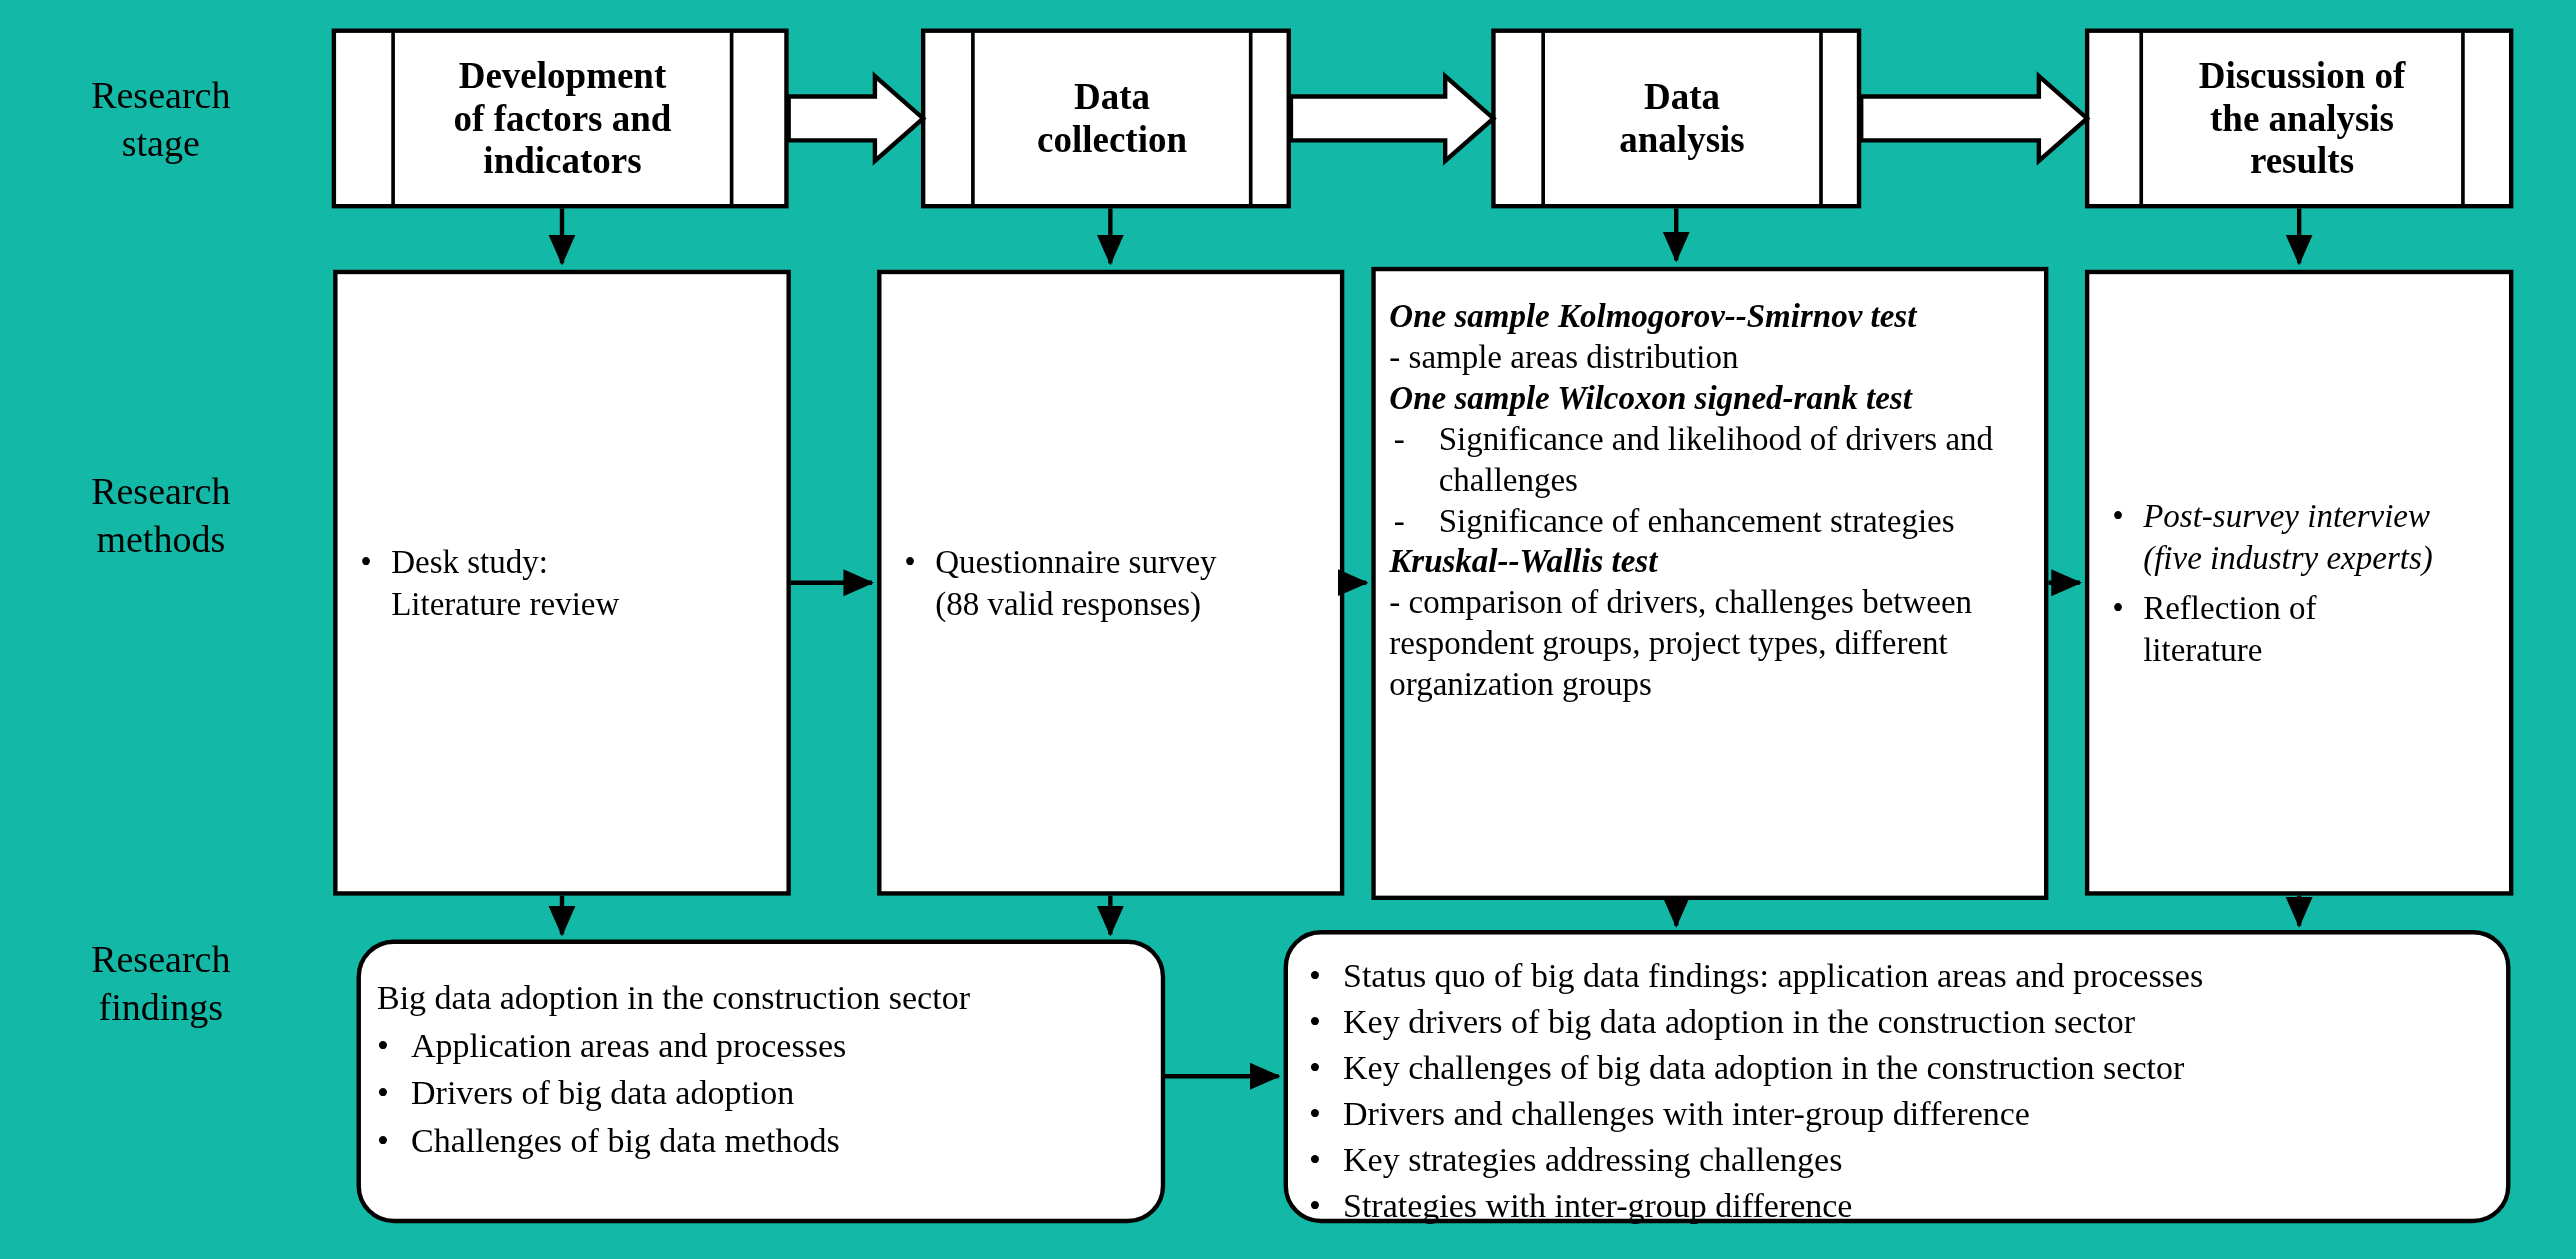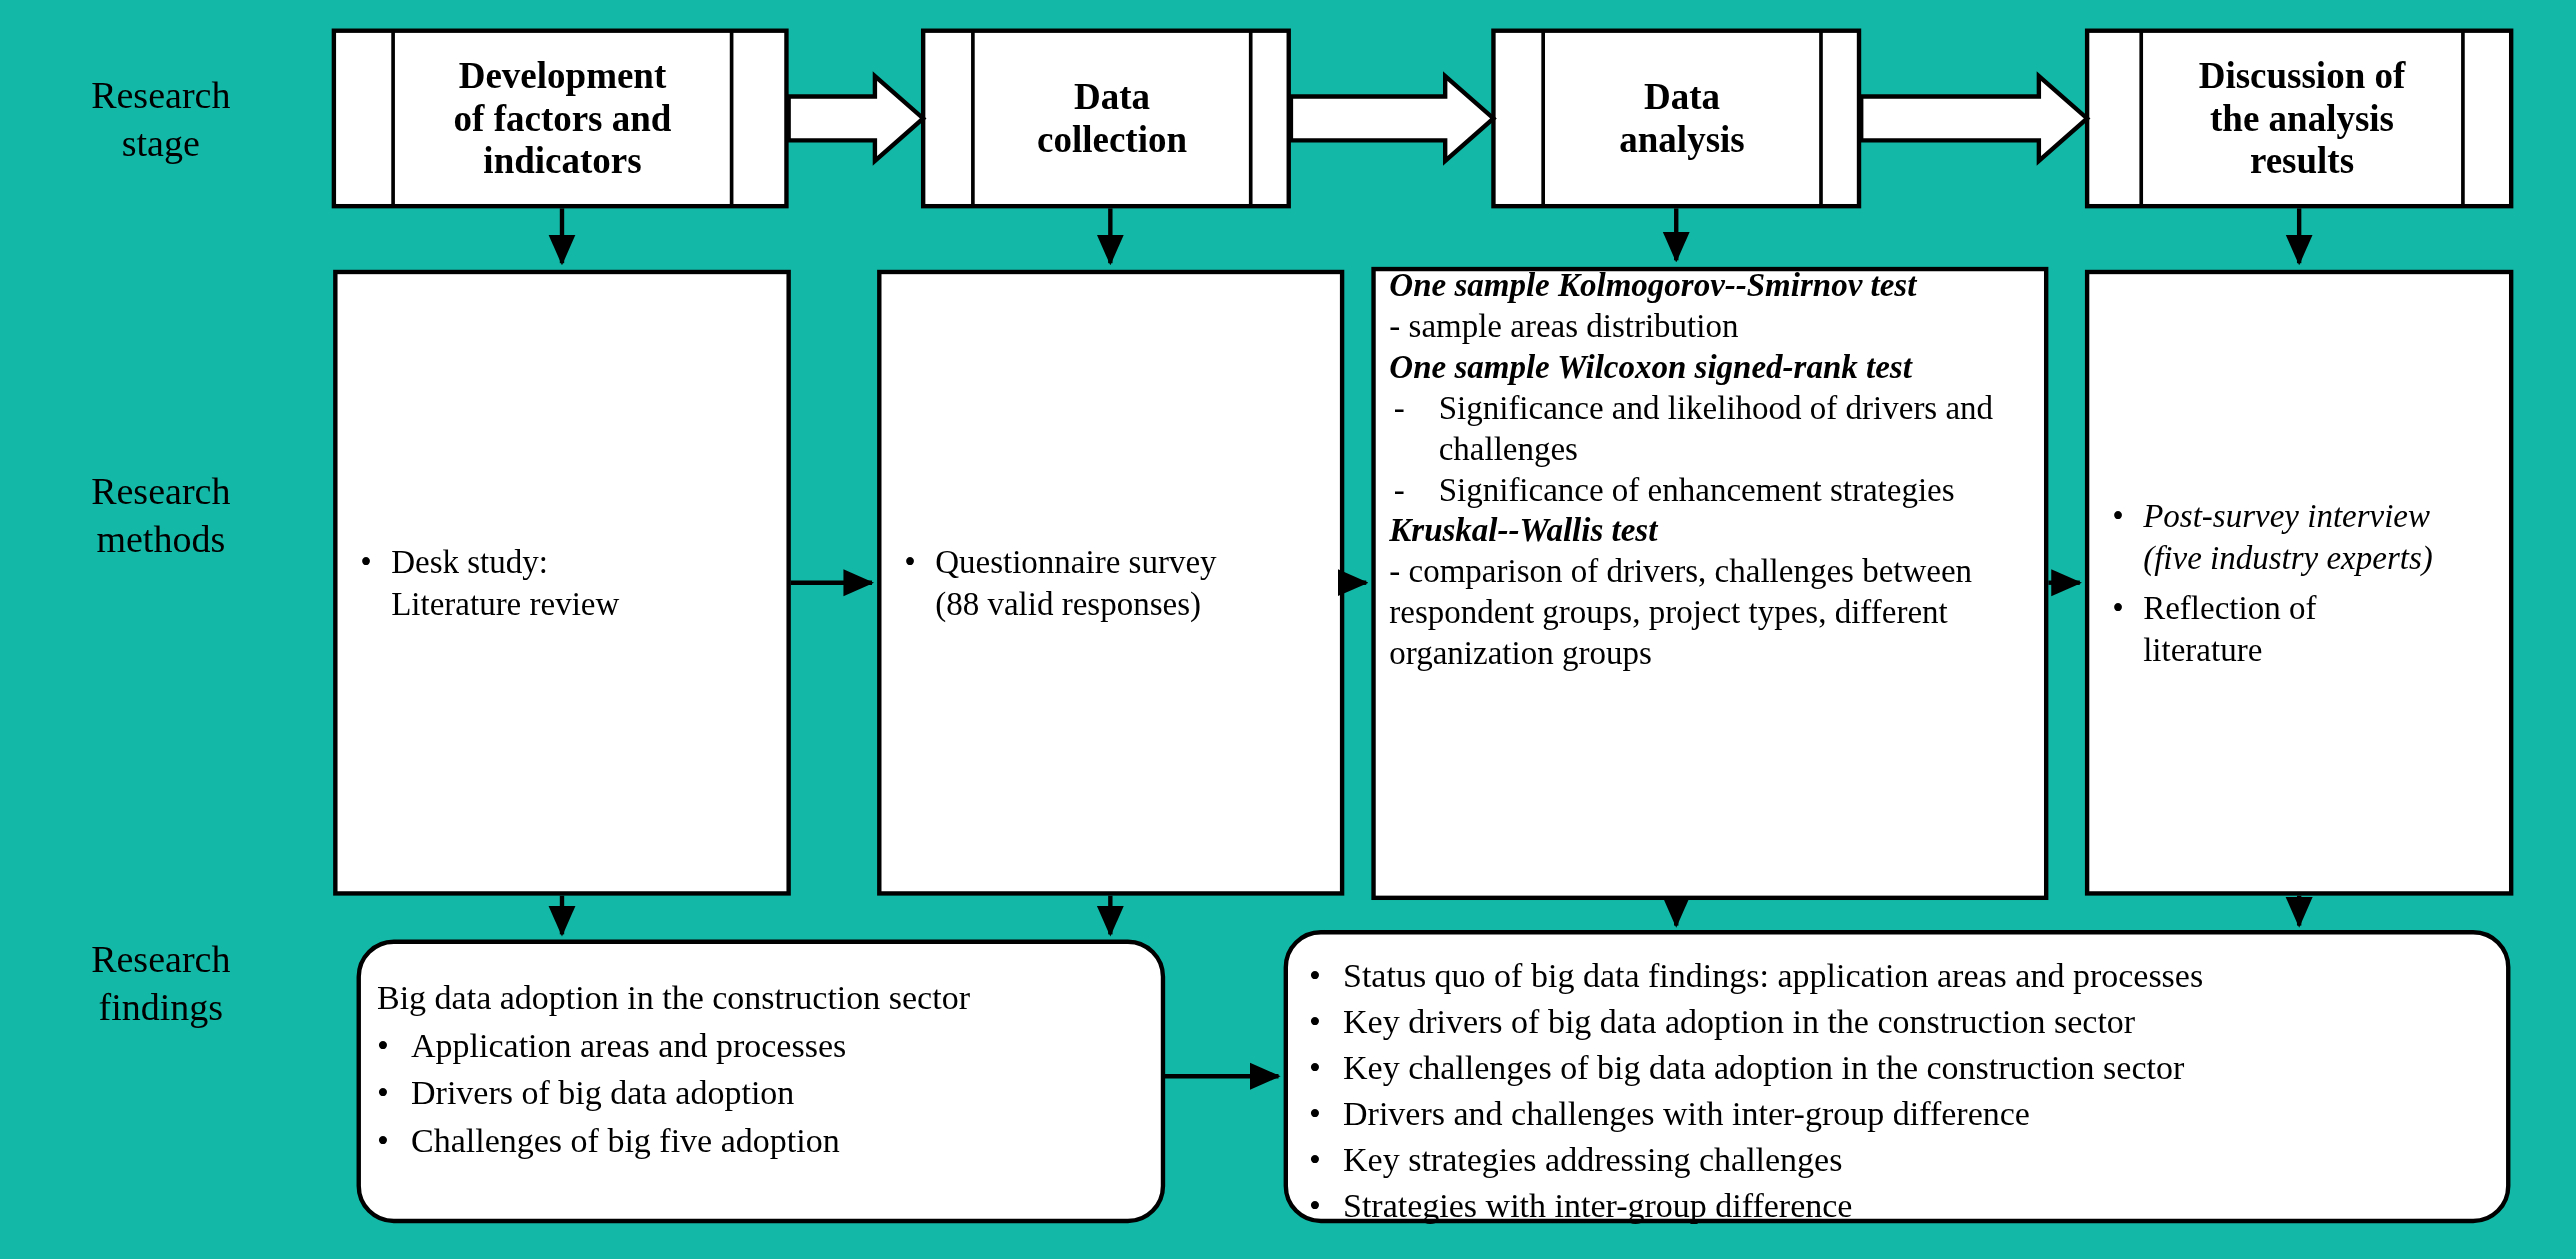--- a/index.html
+++ b/index.html
@@ -199,21 +199,21 @@
   </div>
 
   <div class="abs method-body m-center" style="left:894px; top:272px; width:439px; height:622px; padding:0 10.2px;">
     <div class="bullet-row">
       <span class="mark">•</span>
       <span class="txt" style="white-space:pre-line;">Questionnaire survey
 (88 valid responses)</span>
     </div>
   </div>
 
-  <div class="abs method-body tight" style="left:1382px; top:265px; width:658px; height:613px; padding:0 7.3px; box-sizing:border-box;">
+  <div class="abs method-body tight" style="left:1382px; top:296px; width:658px; height:613px; padding:0 7.3px; box-sizing:border-box;">
 
     <div class="hdr-italic">One sample Kolmogorov--Smirnov test</div>
 
     <div class="dash-line">- sample areas distribution</div>
 
     <div class="hdr-italic">One sample Wilcoxon signed-rank test</div>
 
     <div class="bullet-row" style="margin-left:4.4px;">
       <span class="mark wide">-</span>
       <span class="txt">Significance and likelihood of drivers and challenges</span>
@@ -248,21 +248,21 @@
     <div class="fb-row" style="margin-top:4.4px;">
       <span class="mark">•</span>
       <span class="txt">Application areas and processes</span>
     </div>
     <div class="fb-row" style="margin-top:4.4px;">
       <span class="mark">•</span>
       <span class="txt">Drivers of big data adoption</span>
     </div>
     <div class="fb-row" style="margin-top:4.4px;">
       <span class="mark">•</span>
-      <span class="txt">Challenges of big five adoption</span>
+      <span class="txt">Challenges of big data methods</span>
     </div>
   </div>
 
   <div class="abs find-body" style="left:1309px; top:951px; width:1185px;">
     <div class="fb-row" style="margin-top:2.9px;">
       <span class="mark">•</span>
       <span class="txt">Status quo of big data findings: application areas and processes</span>
     </div>
     <div class="fb-row" style="margin-top:2.9px;">
       <span class="mark">•</span>

